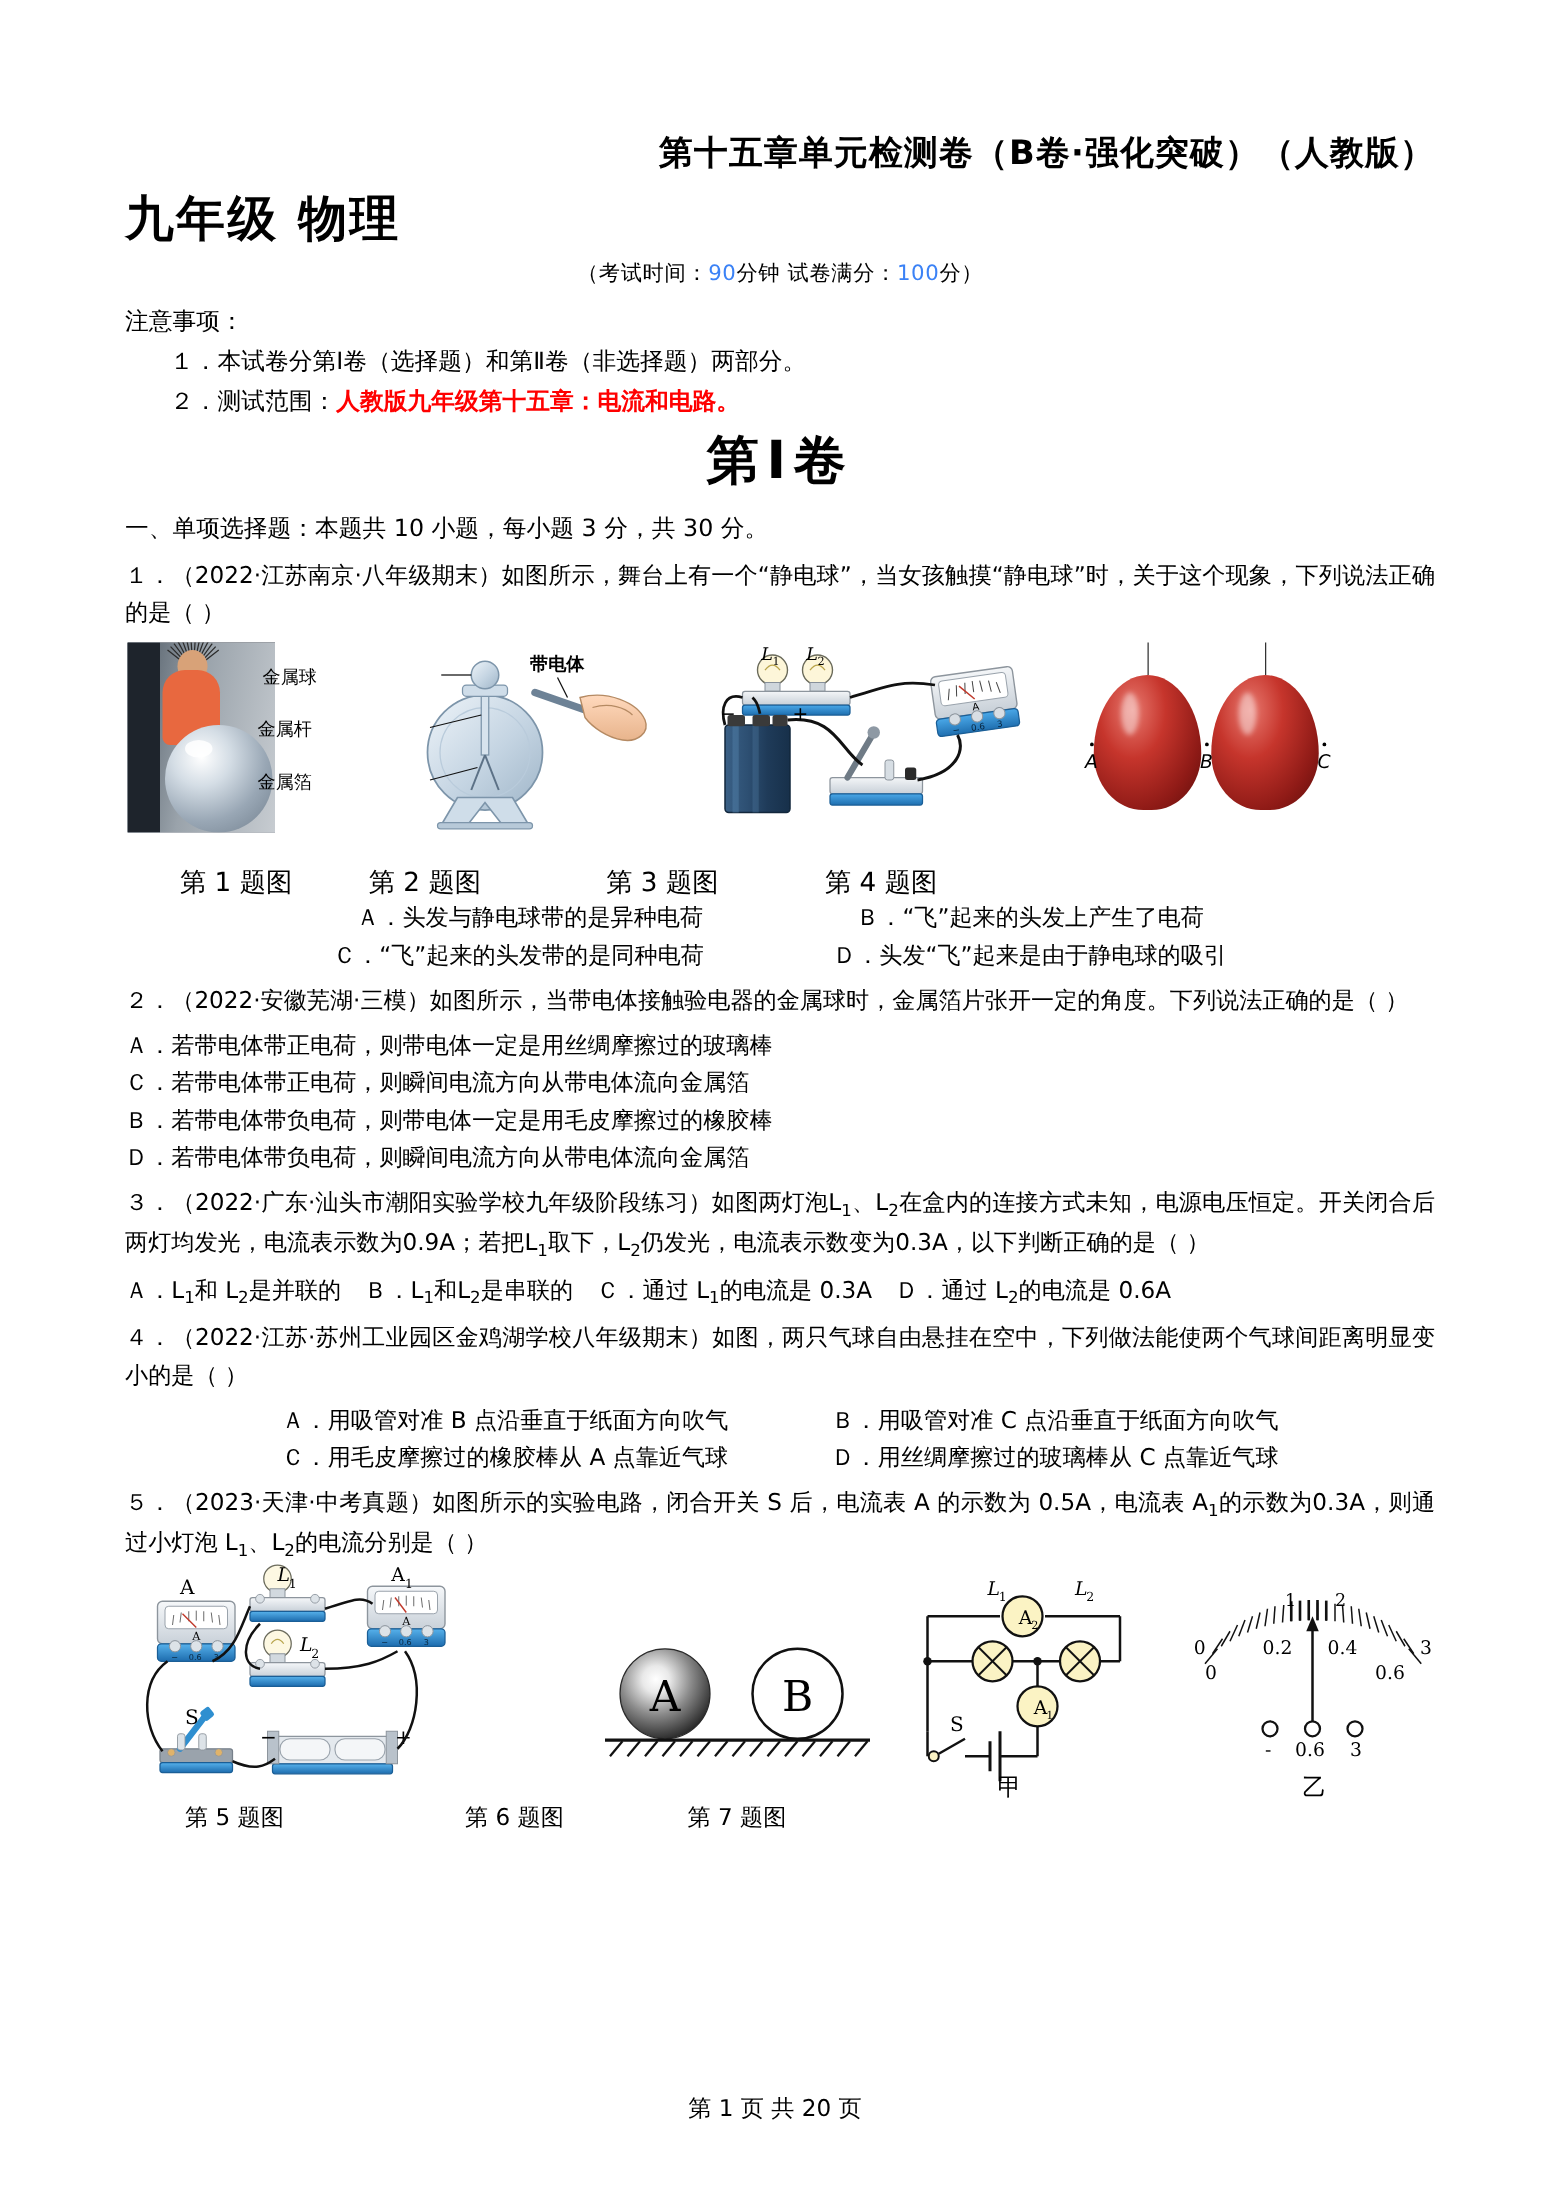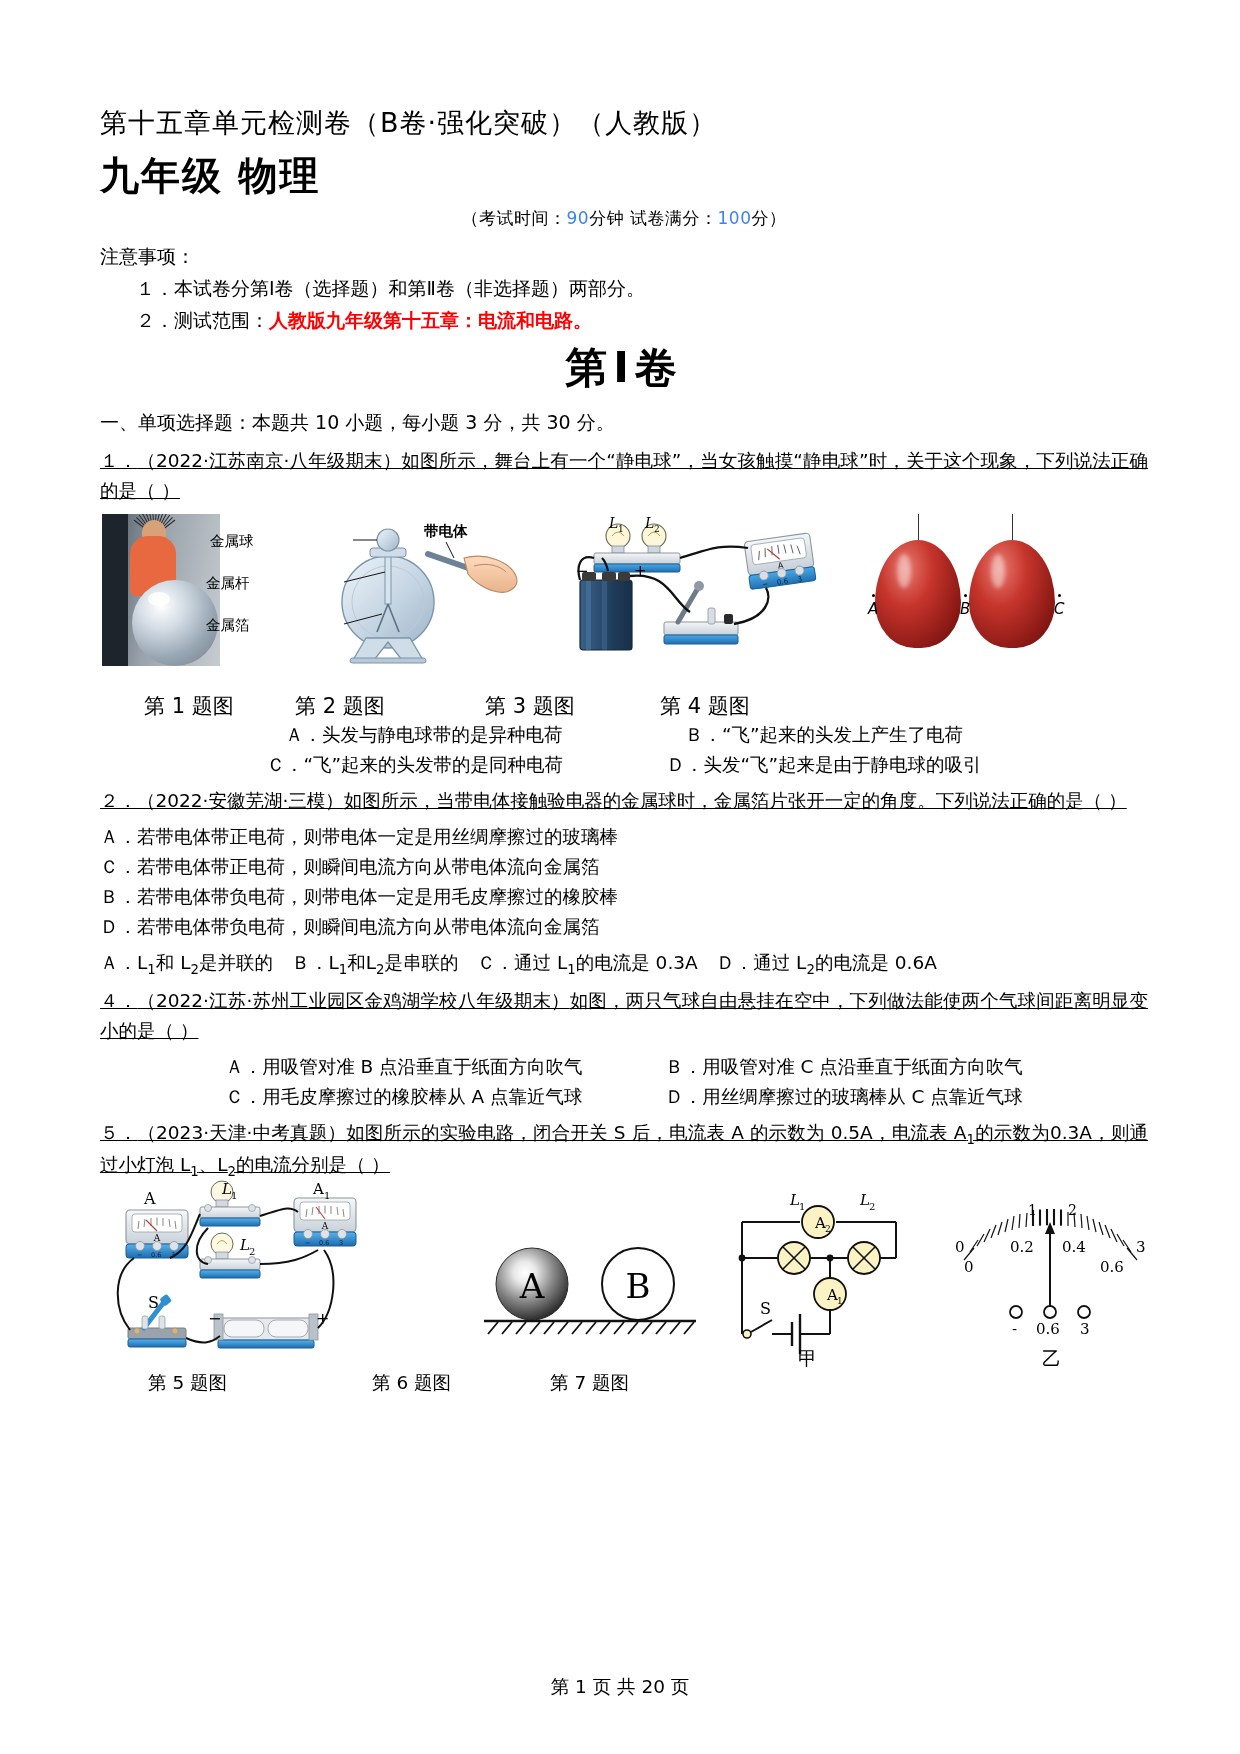--- a/index.html
+++ b/index.html
@@ -18,23 +18,23 @@
     box-sizing:border-box;
   }
   .inner{
     position:absolute;
     left:100px; top:105px;
     width:1048px;
   }
 
   
   .doc-title{
-    text-align:left;
+    text-align:right;
     font-size:27px;
-    font-weight:400;
+    font-weight:700;
     letter-spacing:1px;
     line-height:1.3;
     margin:0 0 12px 0;
   }
   .doc-subtitle{
     text-align:left;
     font-size:39px;
     font-weight:700;
     letter-spacing:2px;
     line-height:1.25;
@@ -61,21 +61,20 @@
   }
 
   .section-head{font-size:19px;margin:0 0 10px 0;}
 
   
   .q{
     font-size:18.5px;
     line-height:1.62;
     margin:0 0 6px 0;
     text-align:justify;
-    text-decoration:underline;
   }
   .q .num{letter-spacing:0px;}
   .opts{font-size:18.5px;line-height:1.62;margin:0 0 6px 0;}
   .opt-row{display:flex;justify-content:center;}
   .opt-row > span{display:inline-block;}
   .opt-a{width:400px;}
   sub{font-size:0.72em;}
   i{font-style:italic;}
 
   
@@ -366,20 +365,23 @@
   <p class="q">
     <span class="num">２．</span><span>（2022·安徽芜湖·三模）</span><span>如图所示，当带电体接触验电器的金属球时，金属箔片张开一定的角度。下列说法正确的是（      ）</span>
   </p>
   <div class="opts">
     <div>Ａ．若带电体带正电荷，则带电体一定是用丝绸摩擦过的玻璃棒</div>
     <div>Ｃ．若带电体带正电荷，则瞬间电流方向从带电体流向金属箔</div>
     <div>Ｂ．若带电体带负电荷，则带电体一定是用毛皮摩擦过的橡胶棒</div>
     <div>Ｄ．若带电体带负电荷，则瞬间电流方向从带电体流向金属箔</div>
   </div>
 
+  <p class="q">
+    <span class="num">３．</span><span>（2022·广东·汕头市潮阳实验学校九年级阶段练习）</span><span>如图两灯泡L<sub>1</sub>、L<sub>2</sub>在盒内的连接方式未知，电源电压恒定。开关闭合后两灯均发光，电流表示数为0.9A；若把L<sub>1</sub>取下，L<sub>2</sub>仍发光，电流表示数变为0.3A，以下判断正确的是（      ）</span>
+  </p>
   <div class="opts">Ａ．L<sub>1</sub>和 L<sub>2</sub>是并联的　Ｂ．L<sub>1</sub>和L<sub>2</sub>是串联的　Ｃ．通过 L<sub>1</sub>的电流是 0.3A　Ｄ．通过 L<sub>2</sub>的电流是 0.6A</div>
 
   <p class="q">
     <span class="num">４．</span><span>（2022·江苏·苏州工业园区金鸡湖学校八年级期末）</span><span>如图，两只气球自由悬挂在空中，下列做法能使两个气球间距离明显变小的是（      ）</span>
   </p>
   <div class="opts">
     <div class="opt-row">
       <span class="opt-a" style="width:440px">Ａ．用吸管对准 B 点沿垂直于纸面方向吹气</span>
       <span>Ｂ．用吸管对准 C 点沿垂直于纸面方向吹气</span>
     </div>

